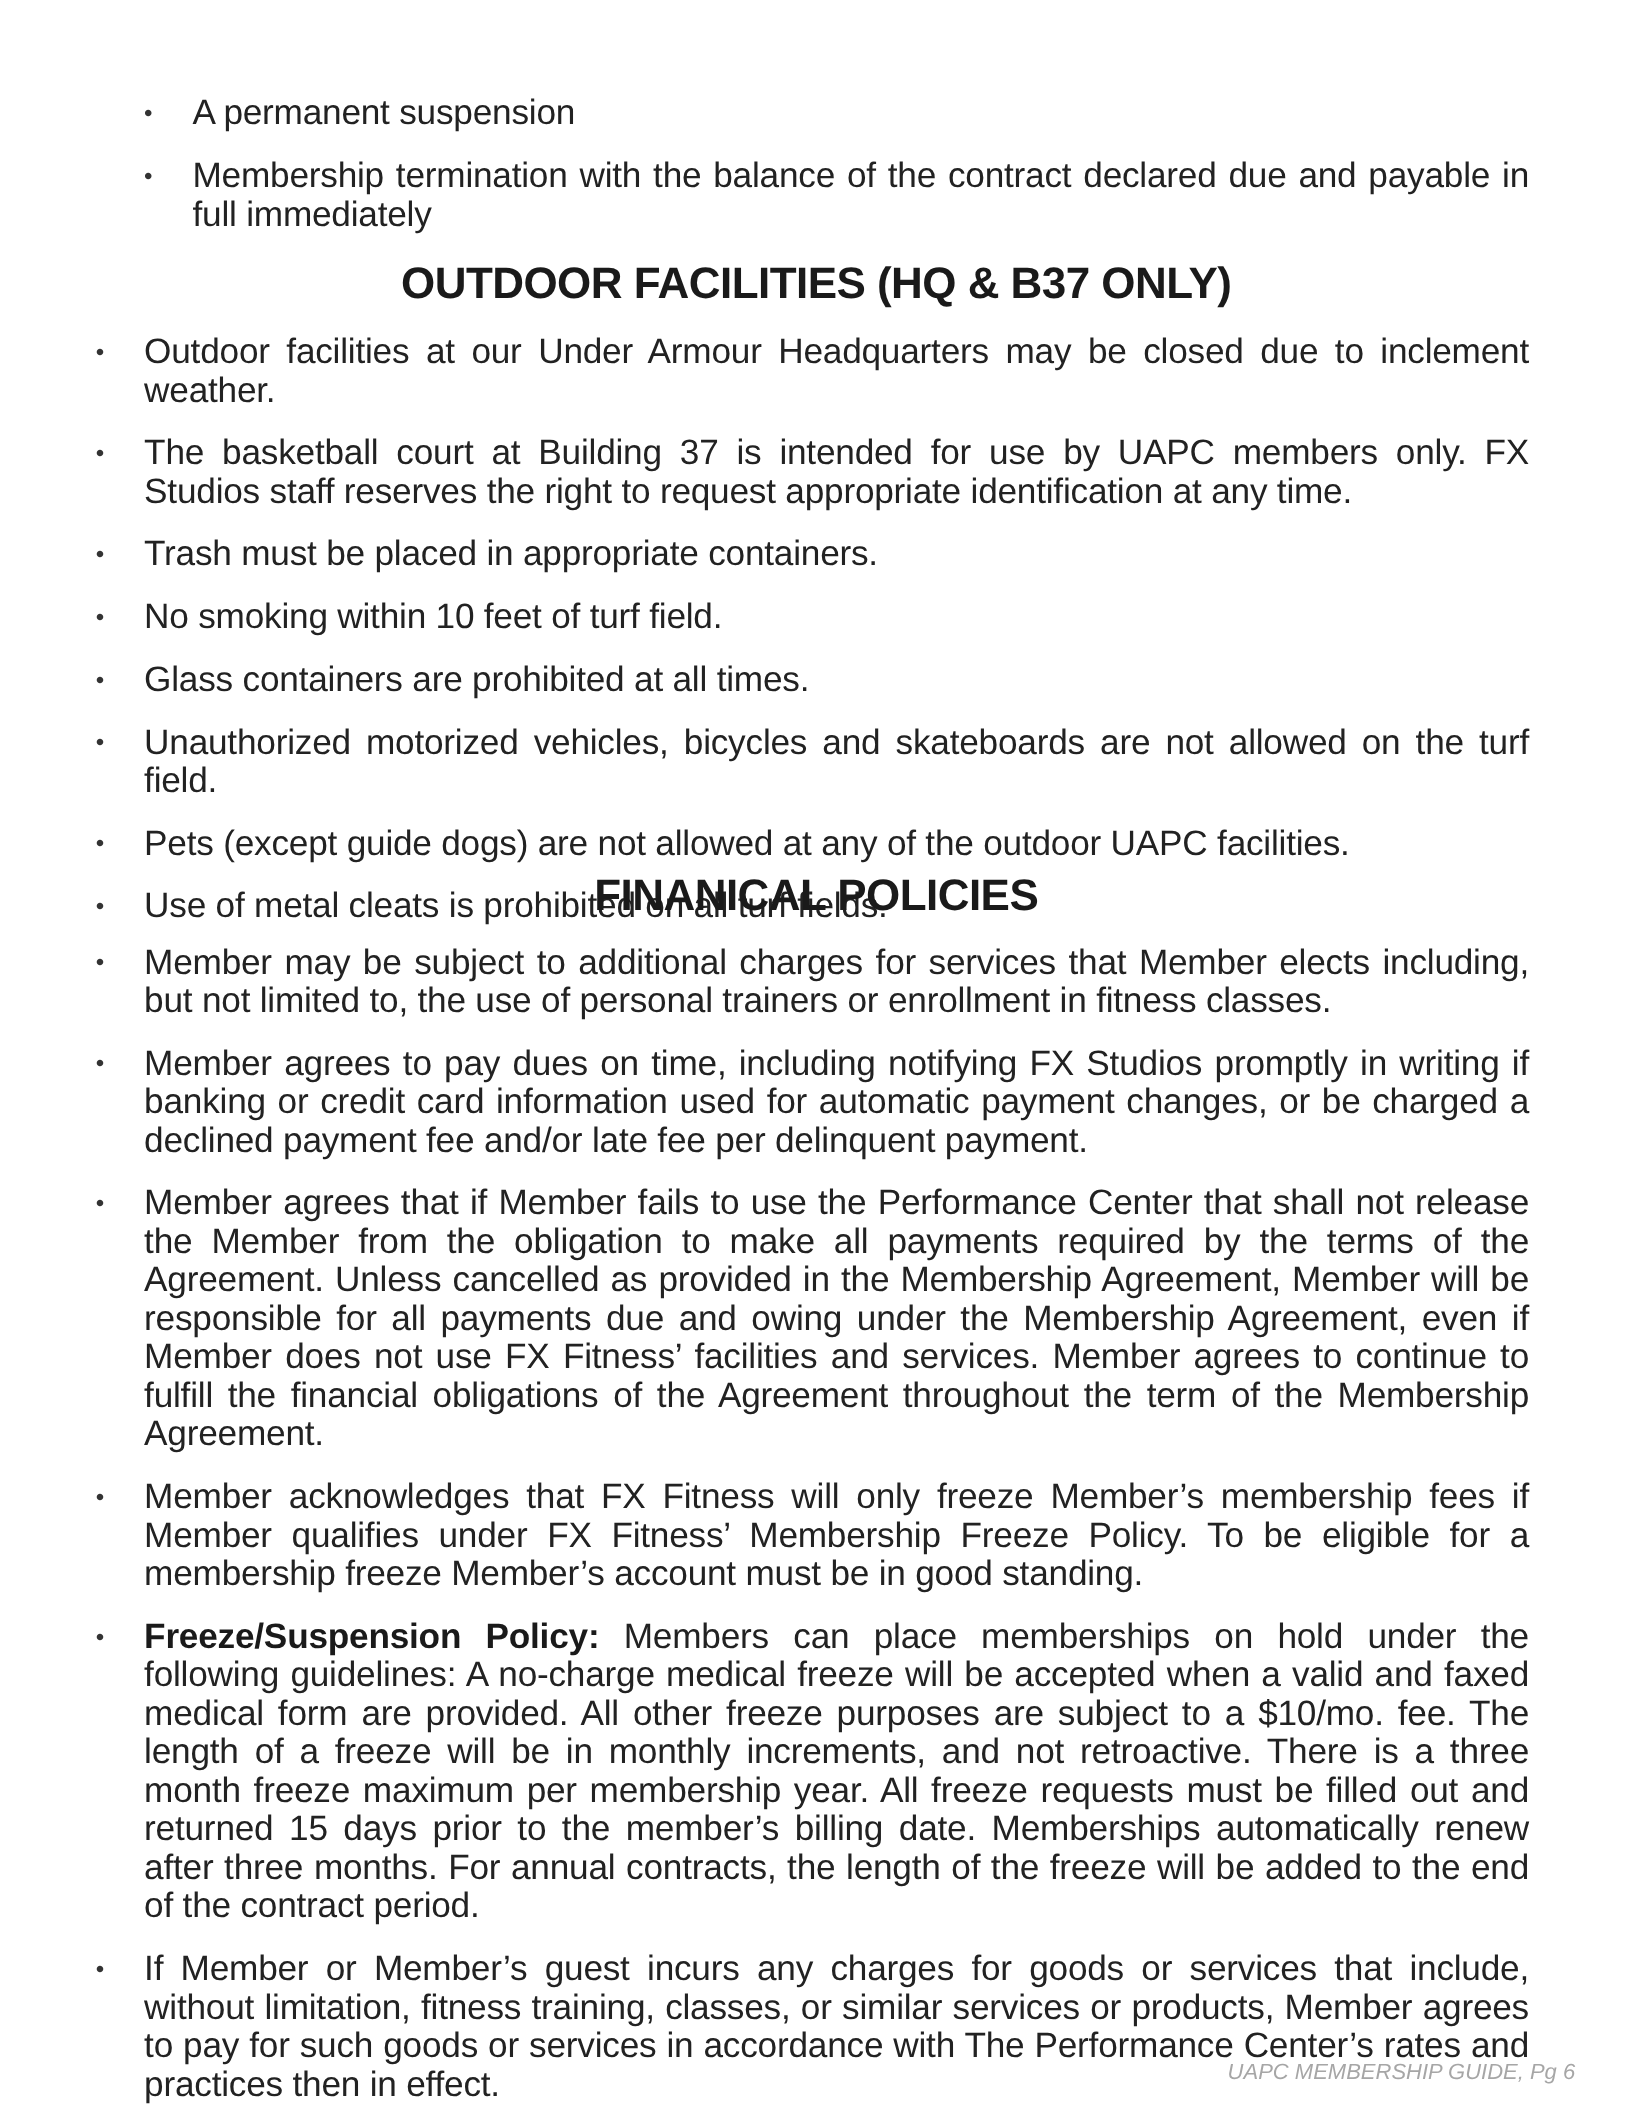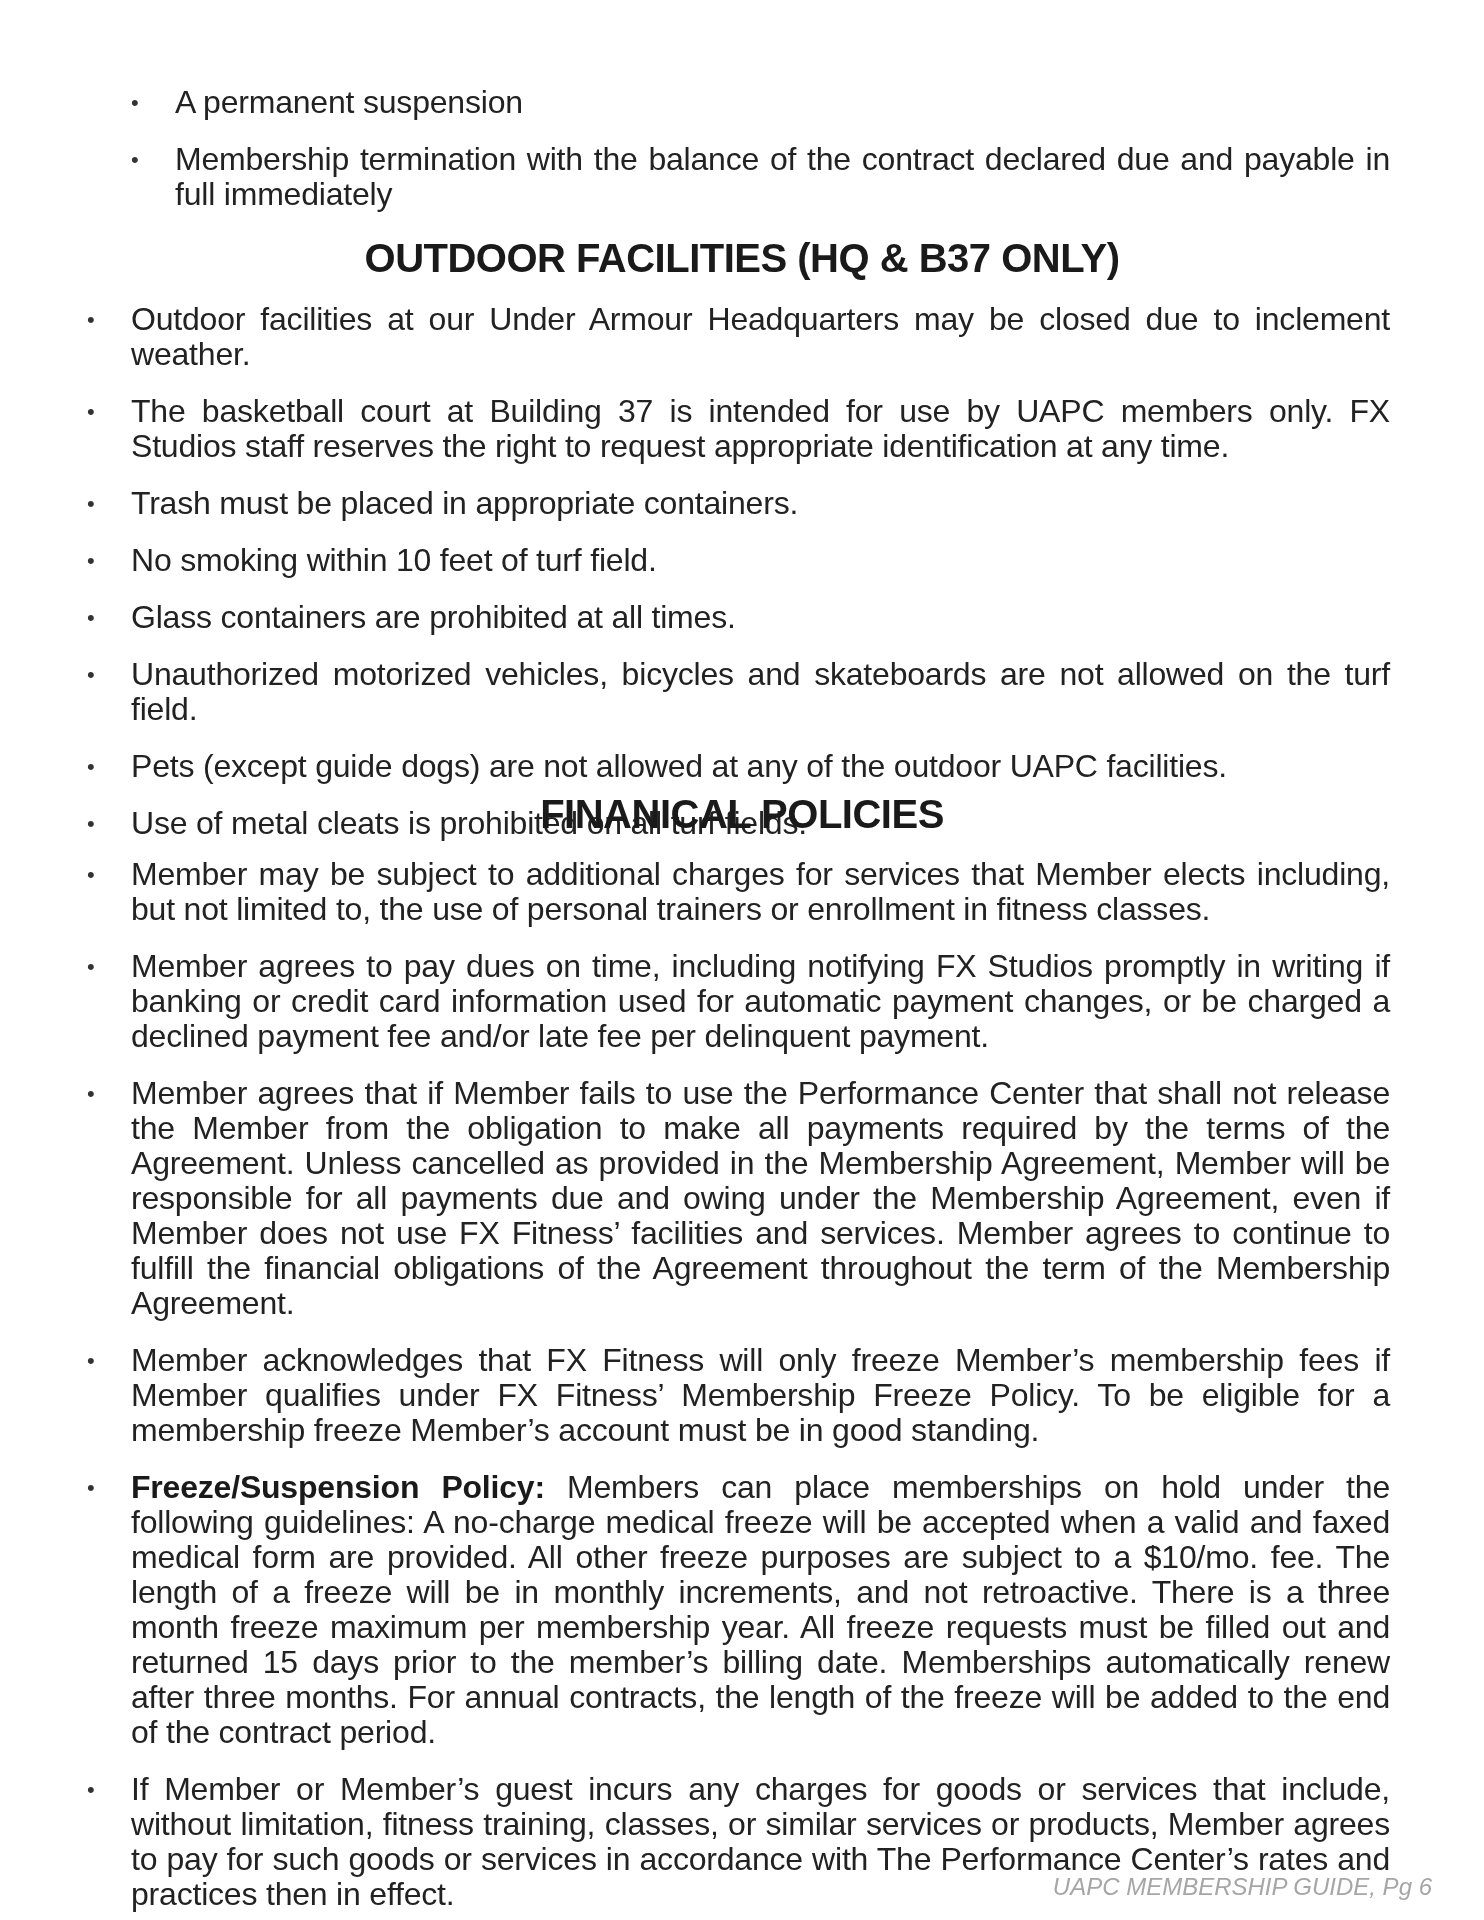--- a/index.html
+++ b/index.html
@@ -19,21 +19,21 @@
     .sub li { margin-bottom: 22px; }
     .main-list { position: absolute; left: 131px; width: 1259px; }
     .main-list li::before { left: -44px; }
     .main-list li { margin-bottom: 22px; }
     h2 {
       position: absolute; left: 0; width: 1484px; margin: 0; text-align: center;
       font-size: 40px; font-weight: bold; color: #1a1a1a; letter-spacing: -0.5px;
     }
     .footer {
       position: absolute; right: 52px; top: 1873px;
-      font-size: 24px; font-style: italic; color: #a6a6a6;
+      font-size: 20px; font-style: italic; color: #a6a6a6;
     }
     b { font-weight: bold; color: #1a1a1a; }
   </style>
 </head>
 <body>
 
 <div class="page">
 
   <ul class="sub text">
     <li>A permanent suspension</li>

